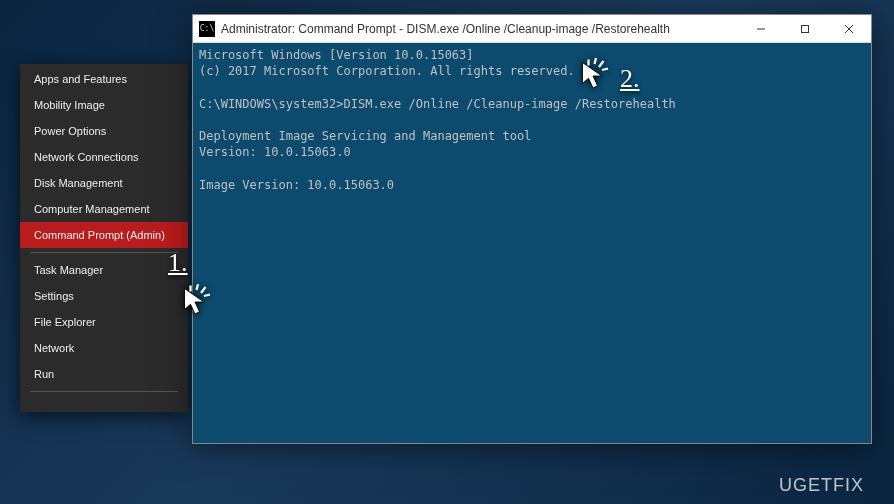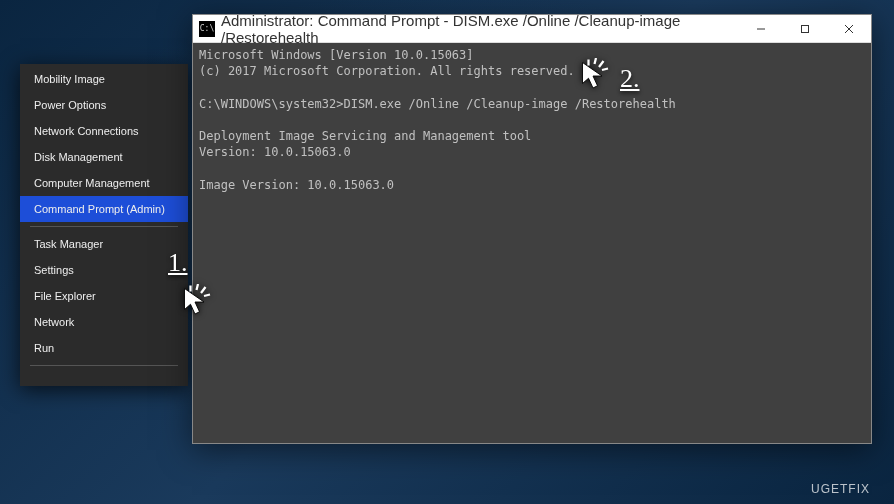--- a/index.html
+++ b/index.html
@@ -18,49 +18,49 @@
 .winx-menu {
   position: absolute; left: 20px; top: 64px; width: 168px;
   background: #2b2b2b; color: #fff;
   box-shadow: 0 4px 20px rgba(0,0,0,.7);
   padding: 2px 0;
 }
 .winx-item {
   padding: 7px 14px; font-size: 11px; color: #eee;
   cursor: default; white-space: nowrap;
 }
-.winx-item.highlight { background: #1d4ed8; }
+.winx-item.highlight { background: #b91c1c; }
 .winx-sep { height: 1px; background: #555; margin: 4px 10px; }
 .winx-shutdown { display: flex; align-items: center; justify-content: space-between; }
 
 
 .cmd-window {
   position: absolute; left: 192px; top: 14px;
   width: 680px; height: 430px;
   background: #fff; border: 1px solid #888;
   box-shadow: 0 6px 30px rgba(0,0,0,.5);
   display: flex; flex-direction: column;
 }
 .cmd-titlebar {
   height: 28px; display: flex; align-items: center;
   background: #fff; border-bottom: 1px solid #ddd;
 }
 .cmd-icon {
   width: 16px; height: 16px; margin: 0 6px;
   background: #000; display: inline-flex; align-items: center; justify-content: center;
 }
 .cmd-icon span { color:#ccc; font-size:8px; font-family:monospace; }
-.cmd-title { font-size: 15px; color: #333; flex: 1; }
+.cmd-title { font-size: 12px; color: #333; flex: 1; }
 .cmd-controls { display: flex; }
 .cmd-btn {
   width: 44px; height: 28px; display: flex; align-items: center; justify-content: center;
   font-size: 12px; color: #333; cursor: default;
 }
 .cmd-body {
-  flex: 1; background: #404040; color: #c0c0c0;
+  flex: 1; background: #0c4a6e; color: #c0c0c0;
   font-family: Consolas, "Lucida Console", monospace;
   font-size: 12px; padding: 4px 6px; line-height: 1.35;
   white-space: pre; overflow: hidden;
 }
 
 
 .cursor {
   position: absolute; width: 36px; height: 36px;
   filter: drop-shadow(0 0 3px rgba(0,0,0,.8));
 }
@@ -70,32 +70,33 @@
   font-family: Georgia, serif; text-decoration: underline;
   text-shadow: 0 2px 4px rgba(0,0,0,.8);
 }
 .cursor-1 { left: 180px; top: 284px; }
 .num-1 { left: 168px; top: 248px; }
 .cursor-2 { left: 578px; top: 58px; }
 .num-2 { left: 620px; top: 64px; }
 
 
 .watermark {
-  position: absolute; right: 24px; bottom: 8px;
-  color: rgba(255,255,255,.72); font-size: 12px; letter-spacing: 1px;
+  position: absolute; right: 30px; bottom: 8px;
+  color: rgba(255,255,255,.72); font-size: 18px; letter-spacing: 1px;
   font-weight: 300;
 }
 .watermark b { font-weight: 400; }
 </style>
 </head>
 <body>
 
 <div class="bg-swoosh"></div>
 
 <div class="winx-menu" id="winx-menu">
+    <div class="winx-item">Apps and Features</div>
     <div class="winx-item">Mobility Image</div>
     <div class="winx-item">Power Options</div>
     <div class="winx-item">Network Connections</div>
     <div class="winx-item">Disk Management</div>
     <div class="winx-item">Computer Management</div>
     <div class="winx-item highlight">Command Prompt (Admin)</div>
     <div class="winx-sep"></div>
     <div class="winx-item">Task Manager</div>
     <div class="winx-item">Settings</div>
     <div class="winx-item">File Explorer</div>

